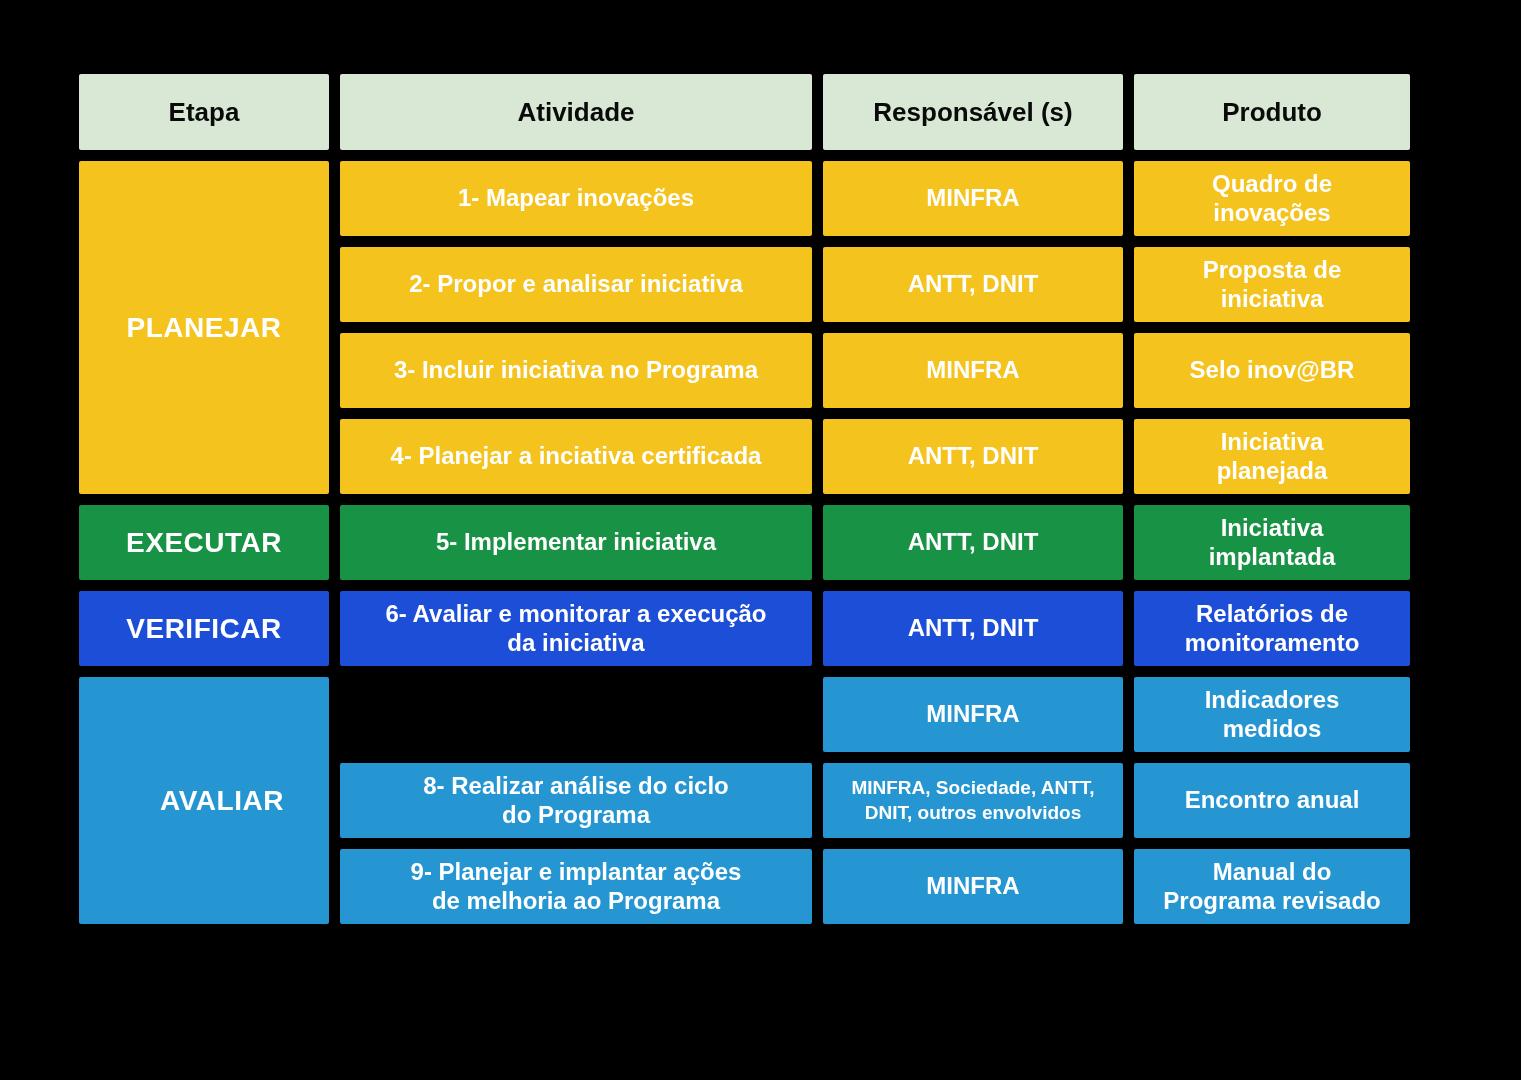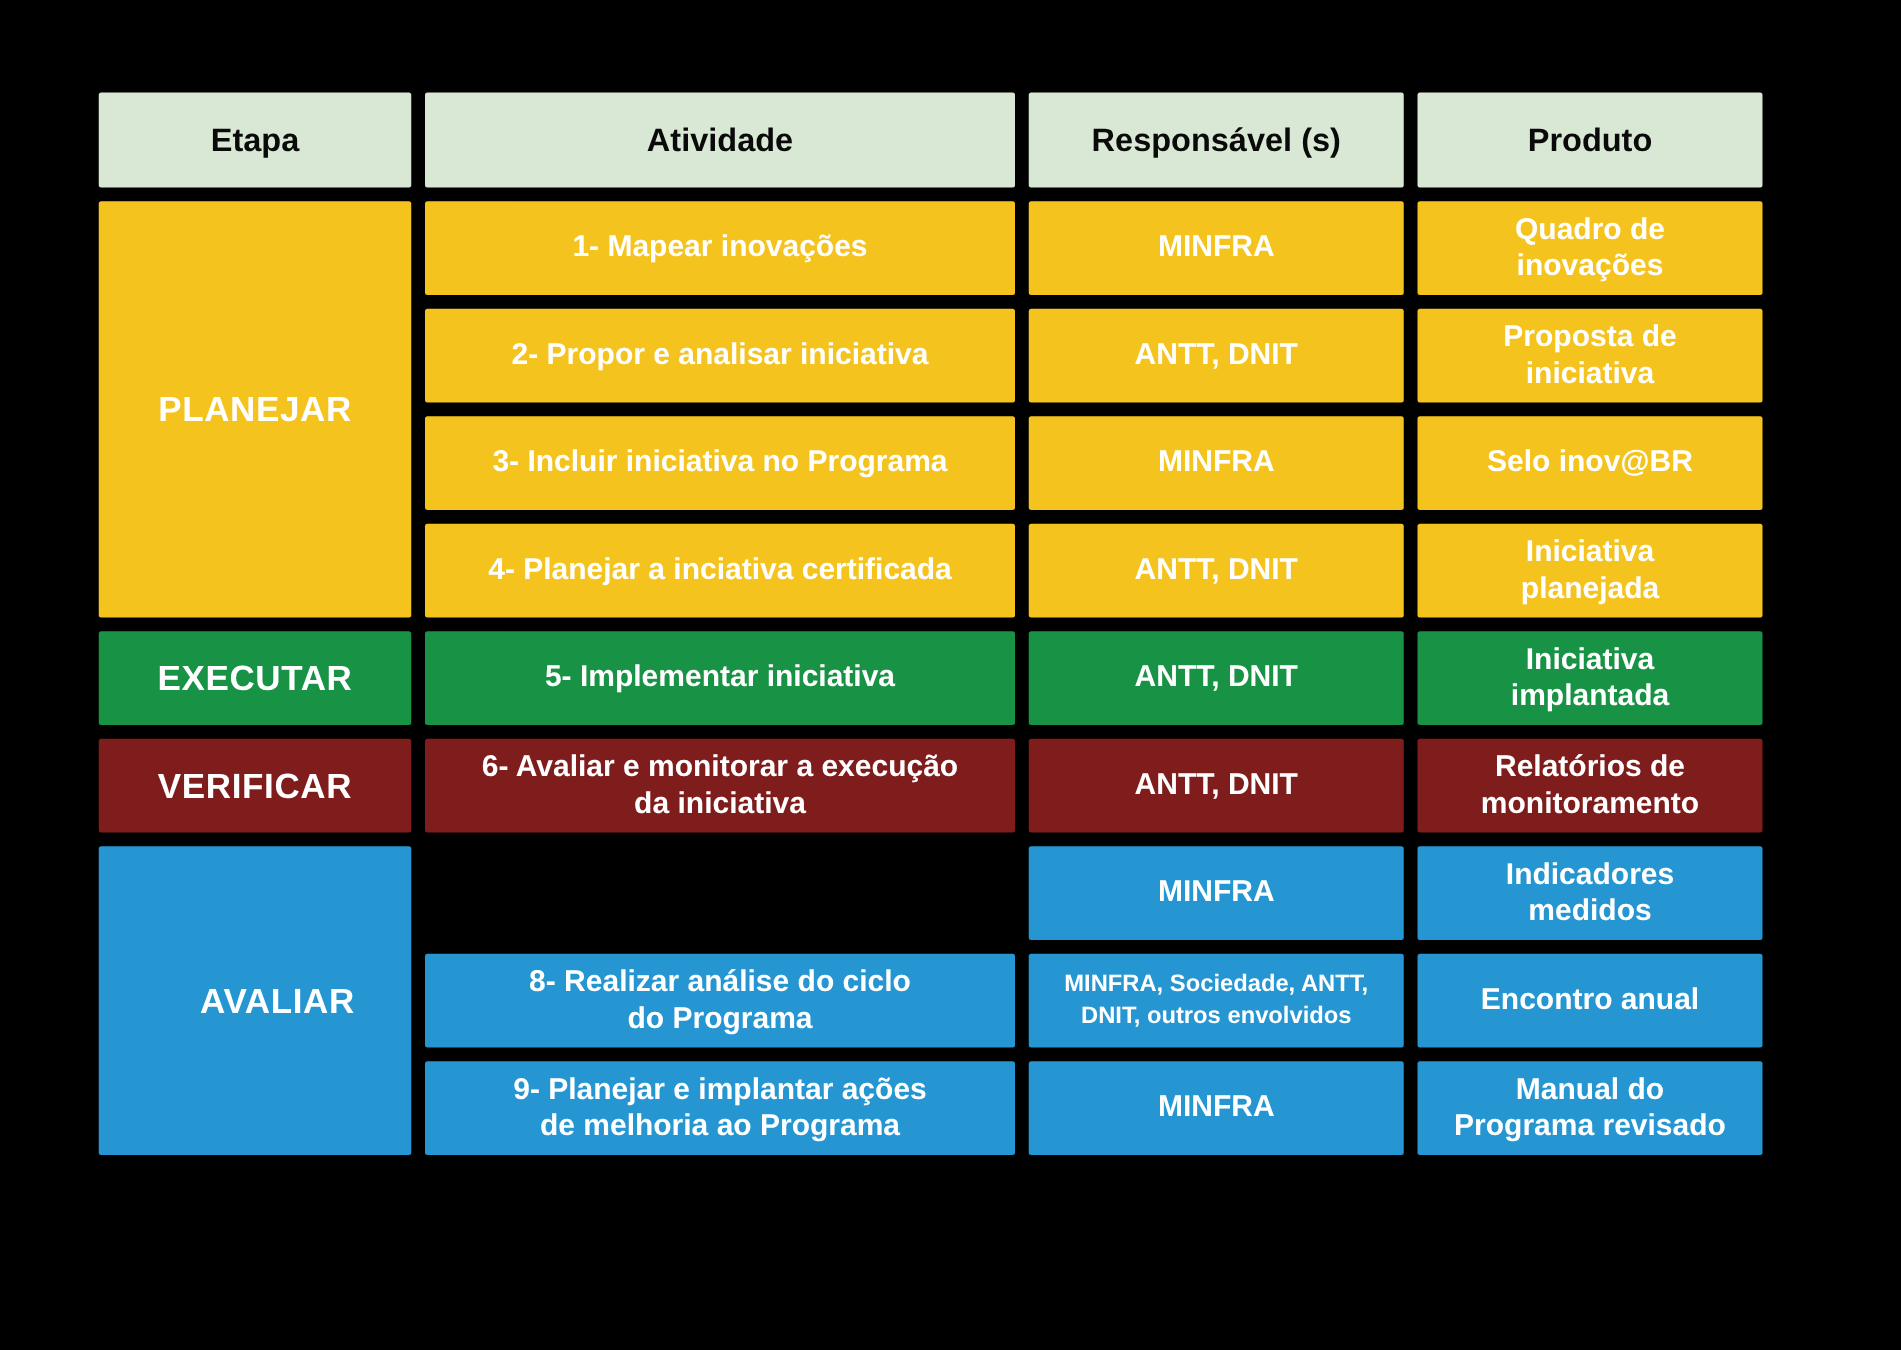--- a/index.html
+++ b/index.html
@@ -53,21 +53,21 @@
     font-weight: bold;
     font-size: 24px;
     line-height: 1.18;
   }
   .small {
     font-size: 19px;
     line-height: 1.3;
   }
   .yellow { background: #f5c31d; }
   .green  { background: #189245; }
-  .red    { background: #7f1d1d; }
+  .red    { background: #1d4ed8; }
   .blue   { background: #2596d2; }
   .c1 { grid-column: 1; }
   .c2 { grid-column: 2; }
   .c3 { grid-column: 3; }
   .c4 { grid-column: 4; }
   .r1 { grid-row: 1; }
   .r2 { grid-row: 2; }
   .r3 { grid-row: 3; }
   .r4 { grid-row: 4; }
   .r5 { grid-row: 5; }

